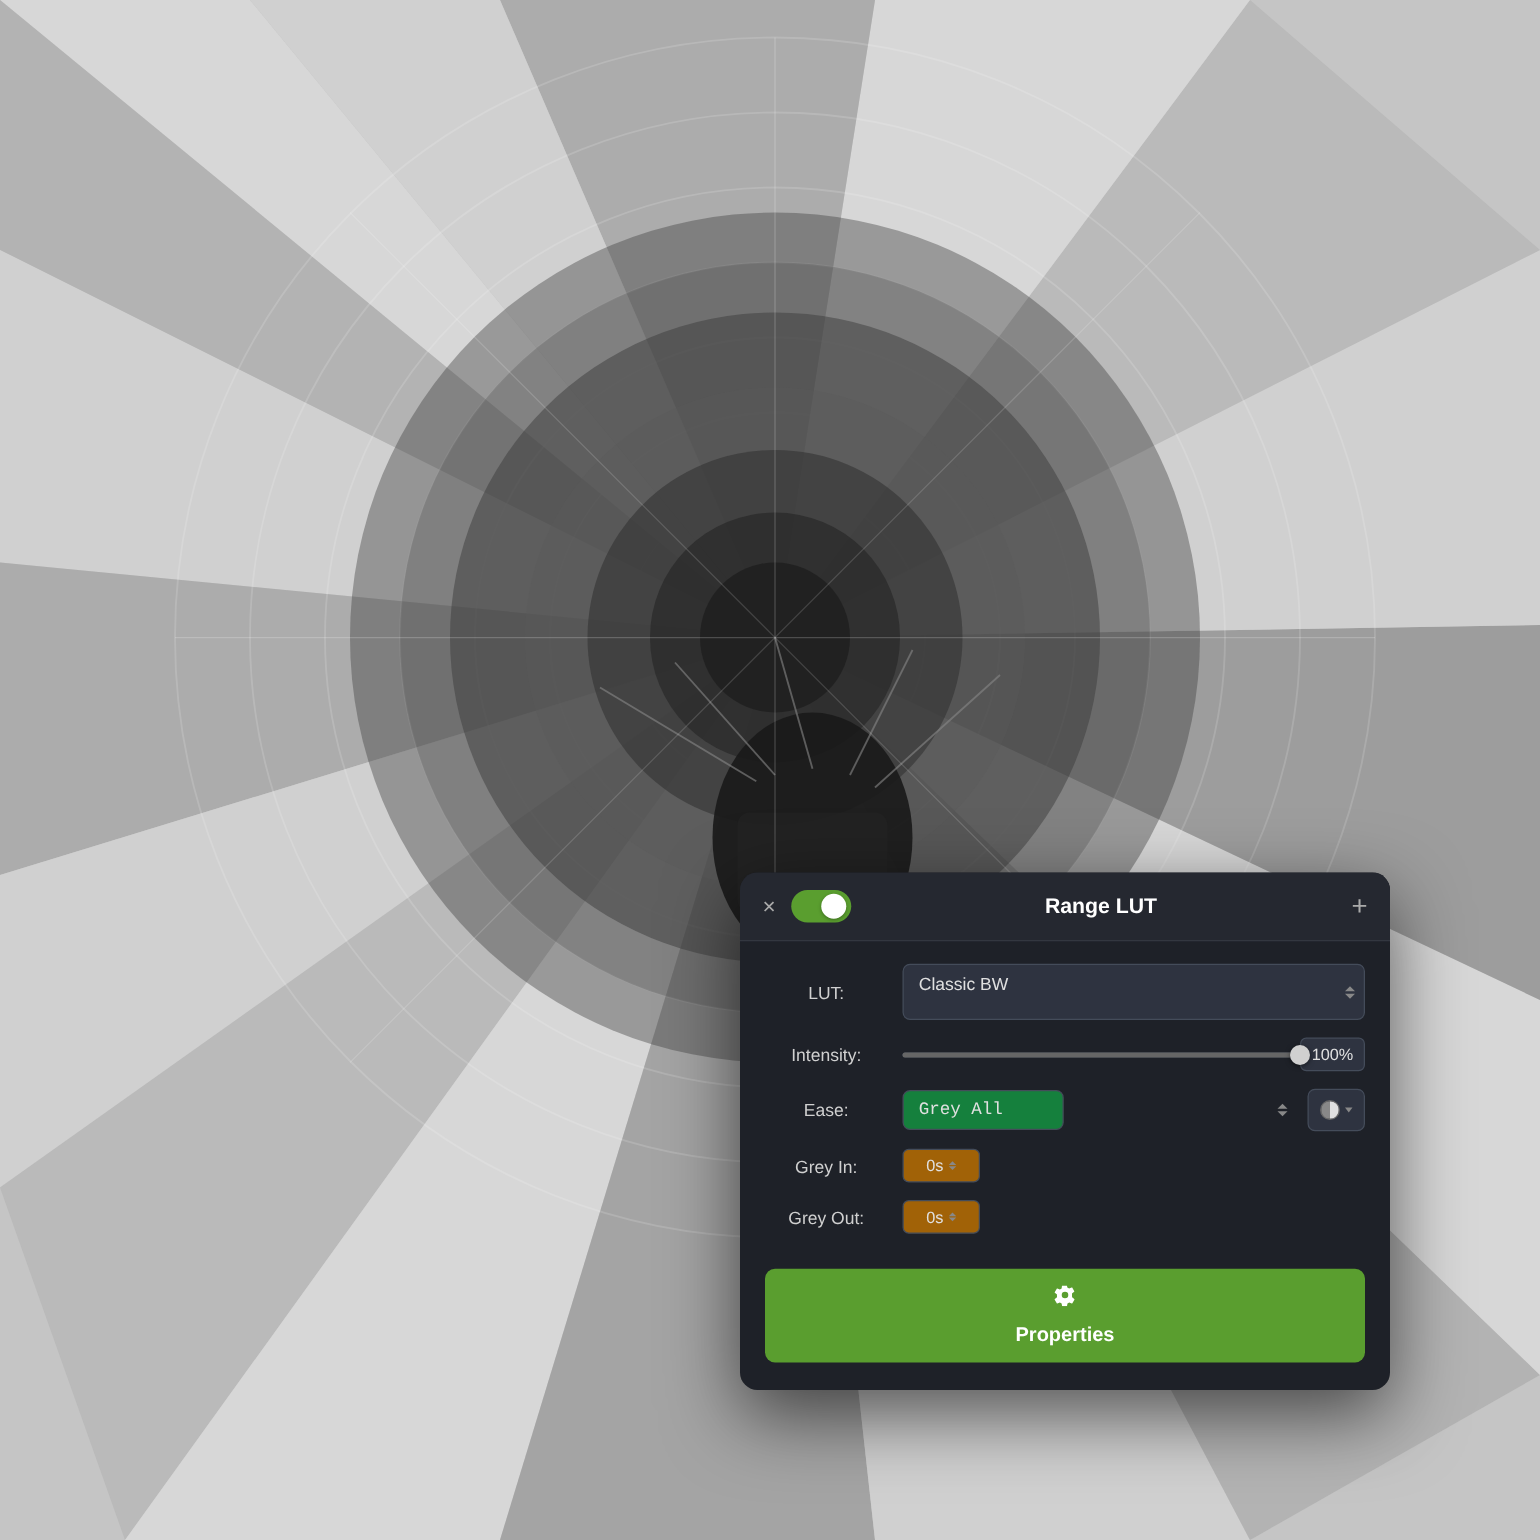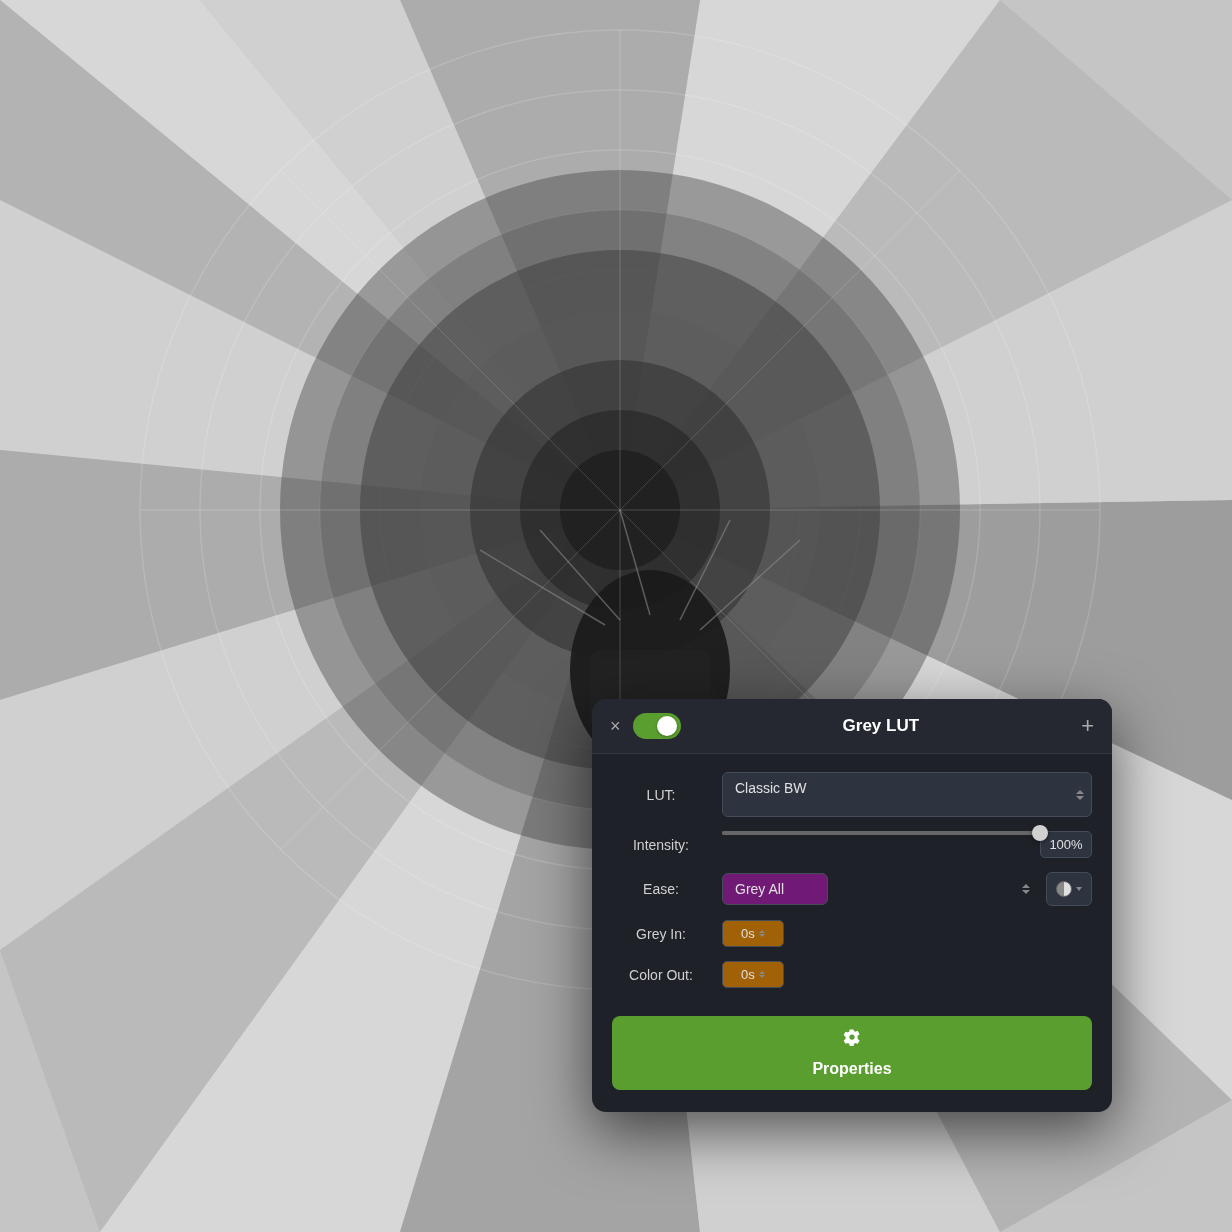--- a/index.html
+++ b/index.html
@@ -168,20 +168,21 @@
     }
 
     .arrow-down {
       border-top: 4px solid #888;
     }
 
     
     .slider-container {
       flex: 1;
       display: flex;
+      align-items: center;
     }
 
     .slider-track {
       flex: 1;
       height: 4px;
       background: #444c5a;
       border-radius: 2px;
       position: relative;
       cursor: pointer;
     }
@@ -222,30 +223,31 @@
     
     .range-container {
       flex: 1;
       display: flex;
       align-items: center;
       gap: 8px;
     }
 
     .range-dropdown {
       flex: 1;
-      background: #701a75;
+      background: #15803d;
       border: 1px solid #444c5a;
       border-radius: 6px;
       color: #e0e0e0;
       font-size: 14px;
       padding: 7px 30px 7px 12px;
       appearance: none;
       cursor: pointer;
       outline: none;
       position: relative;
+      font-family: Liberation Mono, monospace;
     }
 
     .range-dropdown-wrap {
       flex: 1;
       position: relative;
     }
 
     
     .grey-icon-btn {
       width: 46px;
@@ -433,21 +435,21 @@
     <div class="header-left">
       <span class="close-btn">×</span>
 
       <div class="toggle-switch">
         <div class="toggle-track">
           <div class="toggle-thumb"></div>
         </div>
       </div>
     </div>
 
-    <span class="panel-title">Grey LUT</span>
+    <span class="panel-title">Range LUT</span>
 
     <span class="add-btn">+</span>
   </div>
 
   <div class="panel-body">
 
     <div class="field-row">
       <span class="field-label">LUT:</span>
       <div class="dropdown-container">
         <select class="dropdown-select">
@@ -504,21 +506,21 @@
           <span class="ease-text">0s</span>
           <div class="stepper-arrows">
             <div class="stepper-up"></div>
             <div class="stepper-down"></div>
           </div>
         </div>
       </div>
     </div>
 
     <div class="field-row">
-      <span class="field-label">Color Out:</span>
+      <span class="field-label">Grey Out:</span>
       <div class="ease-value-wrap">
         <div class="ease-box">
           <span class="ease-text">0s</span>
           <div class="stepper-arrows">
             <div class="stepper-up"></div>
             <div class="stepper-down"></div>
           </div>
         </div>
       </div>
     </div>

